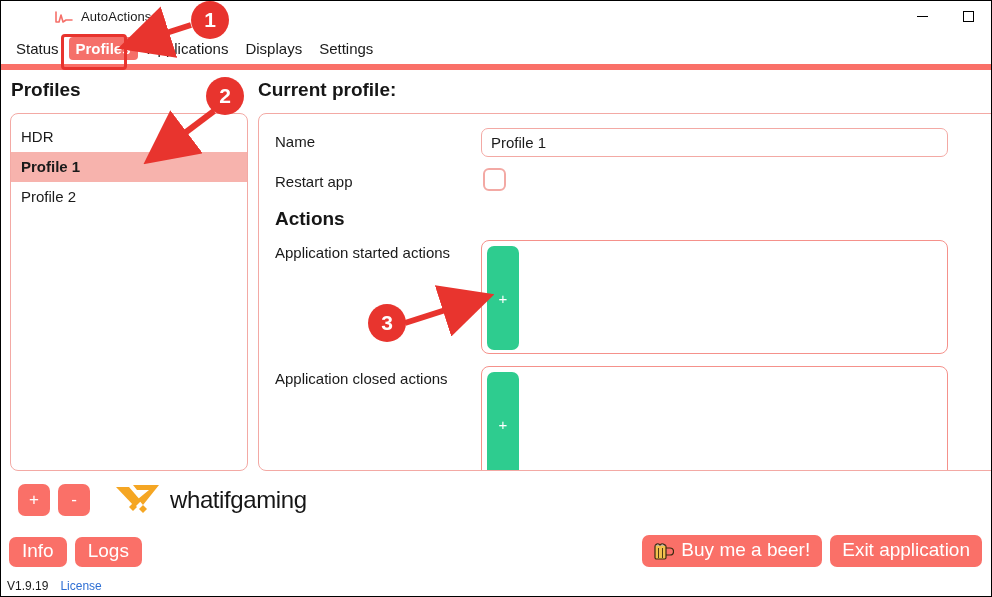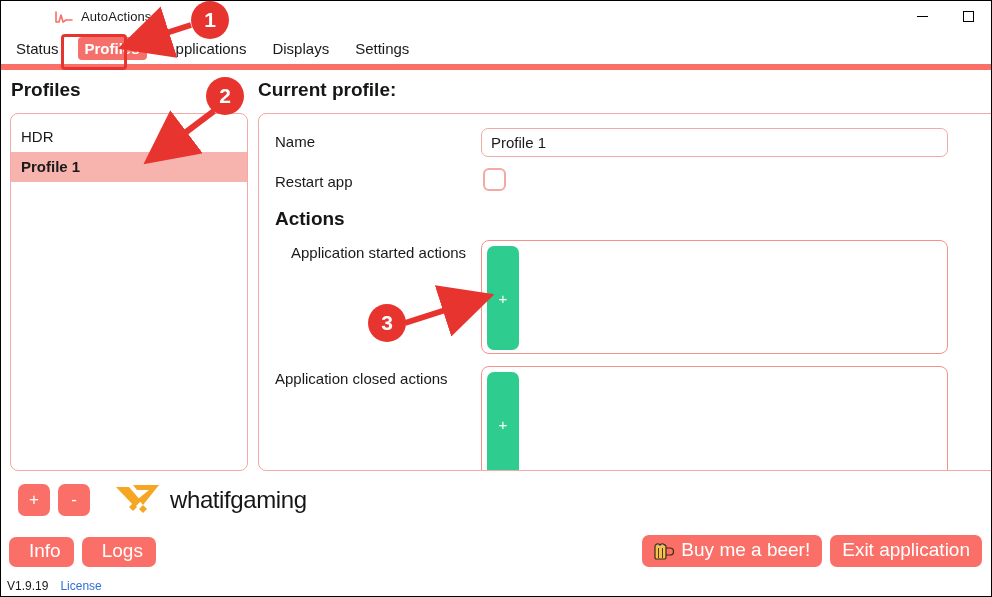--- a/index.html
+++ b/index.html
@@ -68,21 +68,21 @@
     background: #ffffff;
     display: flex;
     align-items: center;
     padding-left: 8px;
     box-sizing: border-box;
   }
   .tab {
     font-size: 15px;
     color: #1a1a1a;
     padding: 3px 7px;
-    margin-right: 12px;
+    margin-right: 3px;
     border-radius: 4px;
     cursor: default;
     white-space: nowrap;
   }
   .tab.active {
     background: #f5706a;
     color: #ffffff;
     font-weight: bold;
   }
   #tab-underline {
@@ -166,21 +166,21 @@
     position: absolute;
     left: 8px; top: 536px;
     display: flex;
     gap: 8px;
   }
   .pill-btn {
     background: #fa7068;
     color: #ffffff;
     border-radius: 7px;
     font-size: 19px;
-    padding: 3px 13px 5px 20px;
+    padding: 3px 13px 5px 13px;
     cursor: default;
     user-select: none;
     white-space: nowrap;
   }
 
   #statusbar {
     position: absolute;
     left: 0; bottom: 0;
     width: 992px;
     height: 20px;
@@ -243,21 +243,21 @@
   }
   #name-label { left: 16px; top: 19px; }
   #restart-label { left: 16px; top: 59px; }
   #actions-heading {
     position: absolute;
     left: 16px; top: 94px;
     font-size: 19px;
     font-weight: bold;
     color: #161616;
   }
-  #started-label { left: 16px; top: 130px; margin-left: 16px; }
+  #started-label { left: 16px; top: 130px; }
   #closed-label  { left: 16px; top: 256px; }
 
   #name-input {
     position: absolute;
     left: 222px; top: 14px;
     width: 467px;
     height: 29px;
     border: 1.5px solid #f3a9a4;
     border-radius: 7px;
     box-sizing: border-box;
@@ -411,20 +411,21 @@
     <div class="tab">Applications</div>
     <div class="tab">Displays</div>
     <div class="tab">Settings</div>
   </div>
   <div id="tab-underline"></div>
 
   <div id="profiles-heading">Profiles</div>
   <div id="profiles-panel">
     <div class="profile-item first">HDR</div>
     <div class="profile-item selected">Profile 1</div>
+    <div class="profile-item">Profile 2</div>
   </div>
 
   <div id="profile-addremove">
     <div class="sq-btn">+</div>
     <div class="sq-btn">-</div>
   </div>
 
   <div id="brand">
     <svg width="46" height="34" viewBox="0 0 46 34">
       <polygon points="1,4 14,4 26,18 20,24" fill="#F5A623"></polygon>

